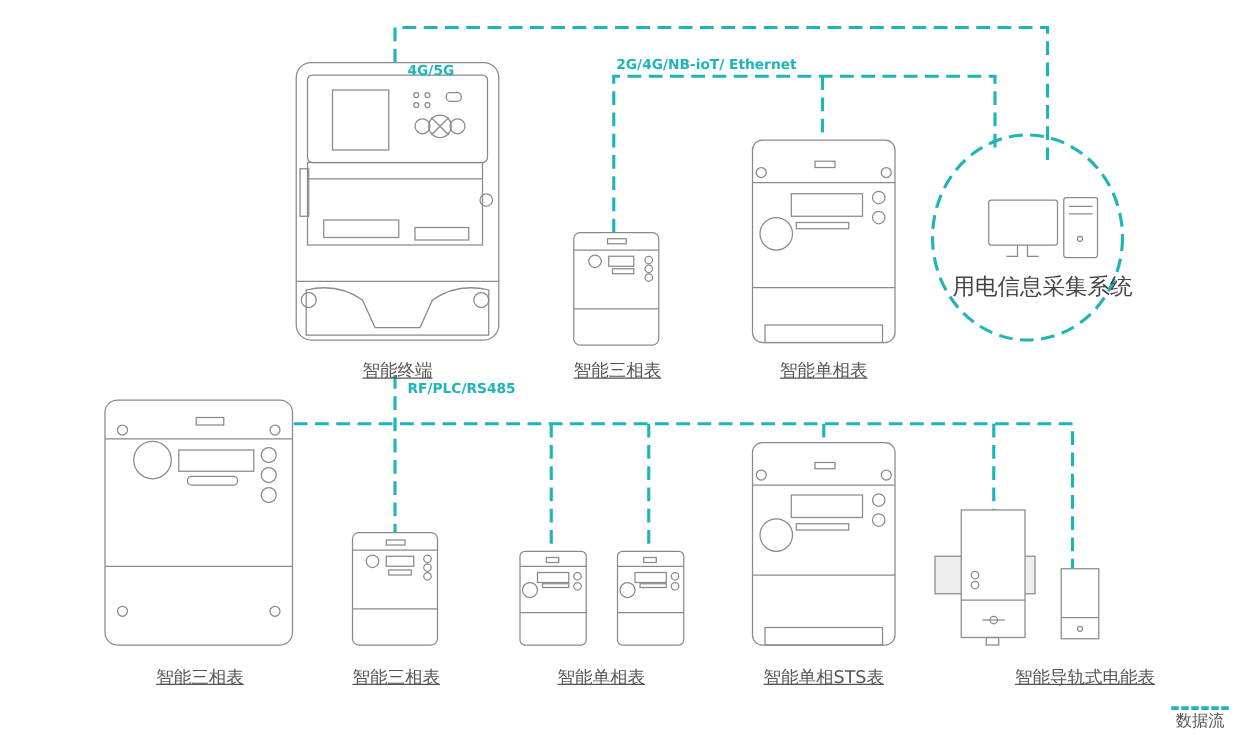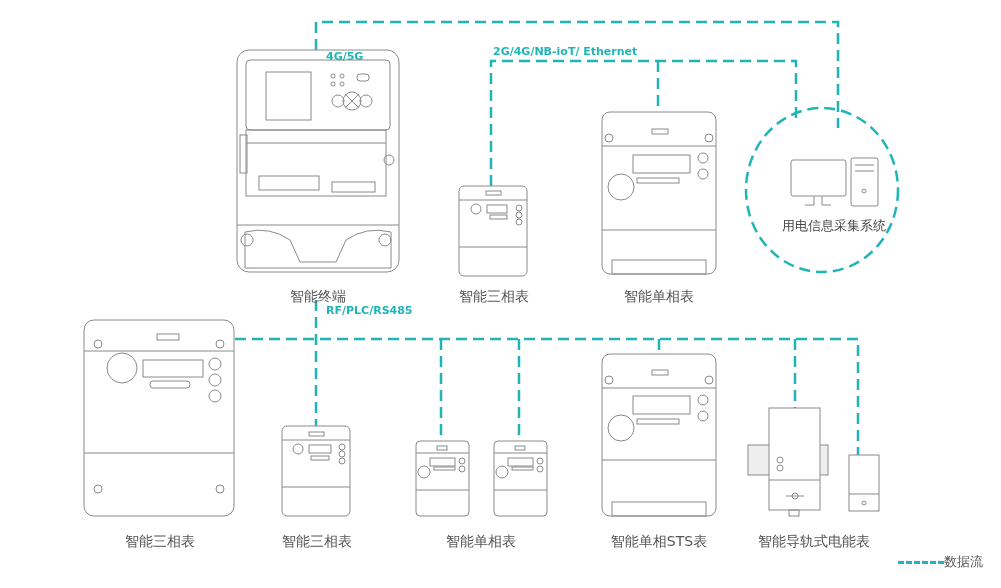--- a/index.html
+++ b/index.html
@@ -1,23 +1,23 @@
 <!DOCTYPE html>
 <html><head>
 <meta charset="utf-8">
 <style>
   html, body { margin:0; padding:0; background:#ffffff; }
   body { width:1001px; height:588px; position:relative; overflow:hidden;
          font-family:"DejaVu Sans", "Liberation Sans", sans-serif; }
   #stage { position:absolute; left:0; top:0; width:1001px; height:588px; }
-  .label { position:absolute; font-size:14px; color:#555; white-space:nowrap; transform:translateX(-50%); }
+  .label { position:absolute; font-size:14px; color:#555; white-space:nowrap; transform:translateX(-50%);text-decoration:underline; }
   .net-label { position:absolute; font-size:11px; font-weight:bold; color:#1fb5b8; white-space:nowrap; }
-  .legend { position:absolute; right:18px; top:553px; display:flex; align-items:center; gap:0; font-size:13px; color:#555; }
+  .legend { position:absolute; right:18px; top:565px; display:flex; align-items:center; gap:0; font-size:13px; color:#555;flex-direction:column; }
   .legend-line { width:46px; height:0; border-top:3px dashed #1fb5b8; }
-  .sys-label { position:absolute; font-size:13px; color:#444; white-space:nowrap; transform:translateX(-50%); }
+  .sys-label { position:absolute; font-size:18px; color:#444; white-space:nowrap; transform:translateX(-50%); }
 </style>
 </head>
 <body>
 
 <svg id="stage" viewBox="0 0 1001 588" xmlns="http://www.w3.org/2000/svg">
   <g fill="none" stroke="#1fb5b8" stroke-width="2.5" stroke-dasharray="11 6">
 
     <path d="M316 50 V22 H838 V128"></path>
 
     <path d="M491 186 V61 H796 V124"></path>
@@ -188,18 +188,18 @@
 <div class="sys-label" style="left:834px;top:217px;">用电信息采集系统</div>
 
 <div class="label" style="left:318px;top:288px;">智能终端</div>
 <div class="label" style="left:494px;top:288px;">智能三相表</div>
 <div class="label" style="left:659px;top:288px;">智能单相表</div>
 
 <div class="label" style="left:160px;top:533px;">智能三相表</div>
 <div class="label" style="left:317px;top:533px;">智能三相表</div>
 <div class="label" style="left:481px;top:533px;">智能单相表</div>
 <div class="label" style="left:659px;top:533px;text-align:center;">智能单相STS表</div>
-<div class="label" style="left:814px;top:533px;text-align:right;">智能导轨式电能表</div>
+<div class="label" style="left:868px;top:533px;text-align:right;">智能导轨式电能表</div>
 
 <div class="legend">
   <span class="legend-line"></span>
   <span>数据流</span>
 </div>
 
 </body></html>

